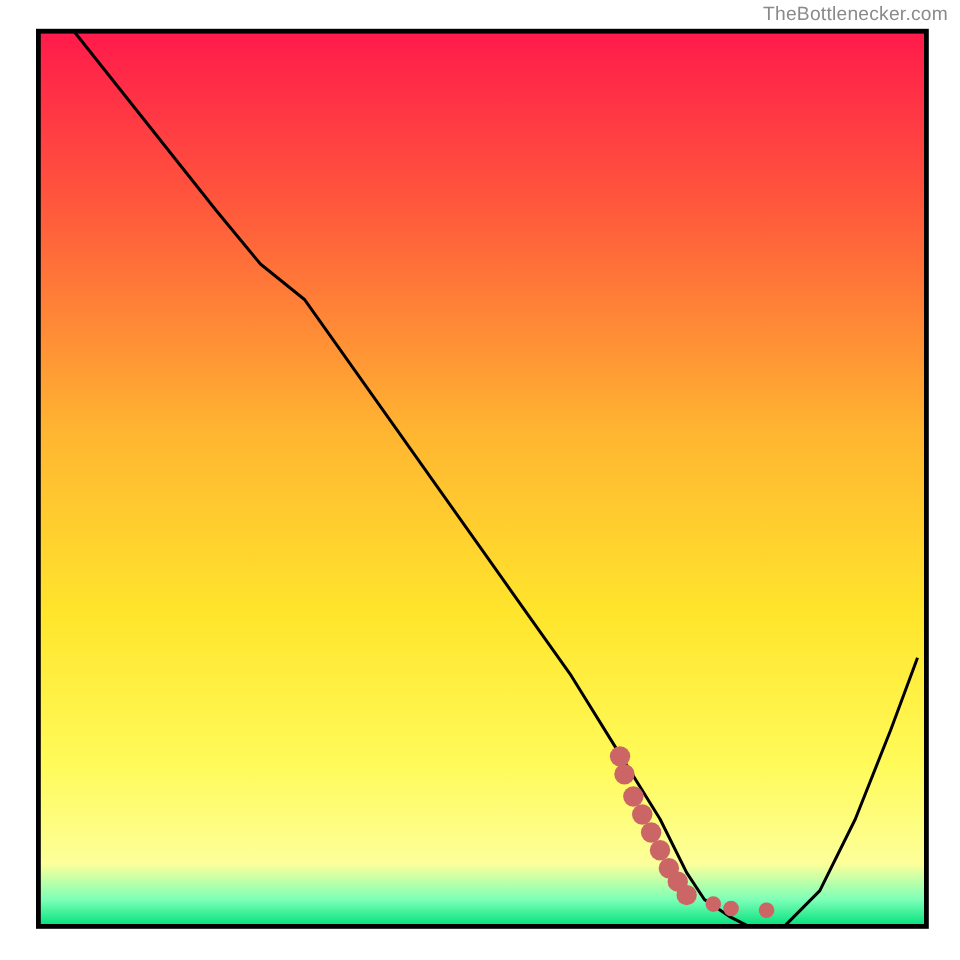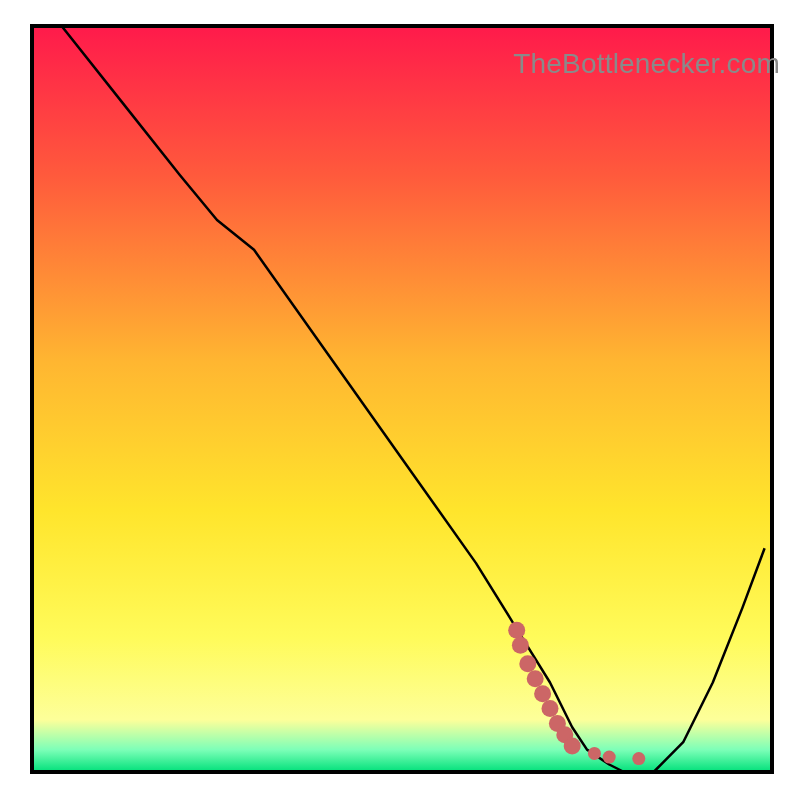--- a/index.html
+++ b/index.html
@@ -15,26 +15,25 @@
   .chart-wrap {
     position: absolute;
     top: 0;
     left: 0;
     width: 800px;
     height: 800px;
   }
   .watermark {
     position: absolute;
     top: 4px;
-    right: 20px;
+    right: 10px;
     color: #8a8a8a;
-    font-size: 28px;
+    font-size: 16px;
     font-weight: 400;
     letter-spacing: 0.2px;
-    margin-top: 44px;
   }
   svg { display: block; }
 </style>
 </head>
 <body>
 
 <div class="chart-wrap">
   <svg id="chart-svg" width="800" height="800" viewBox="0 0 800 800">
     <defs>
       <linearGradient id="bg-grad" x1="0" y1="0" x2="0" y2="1">

